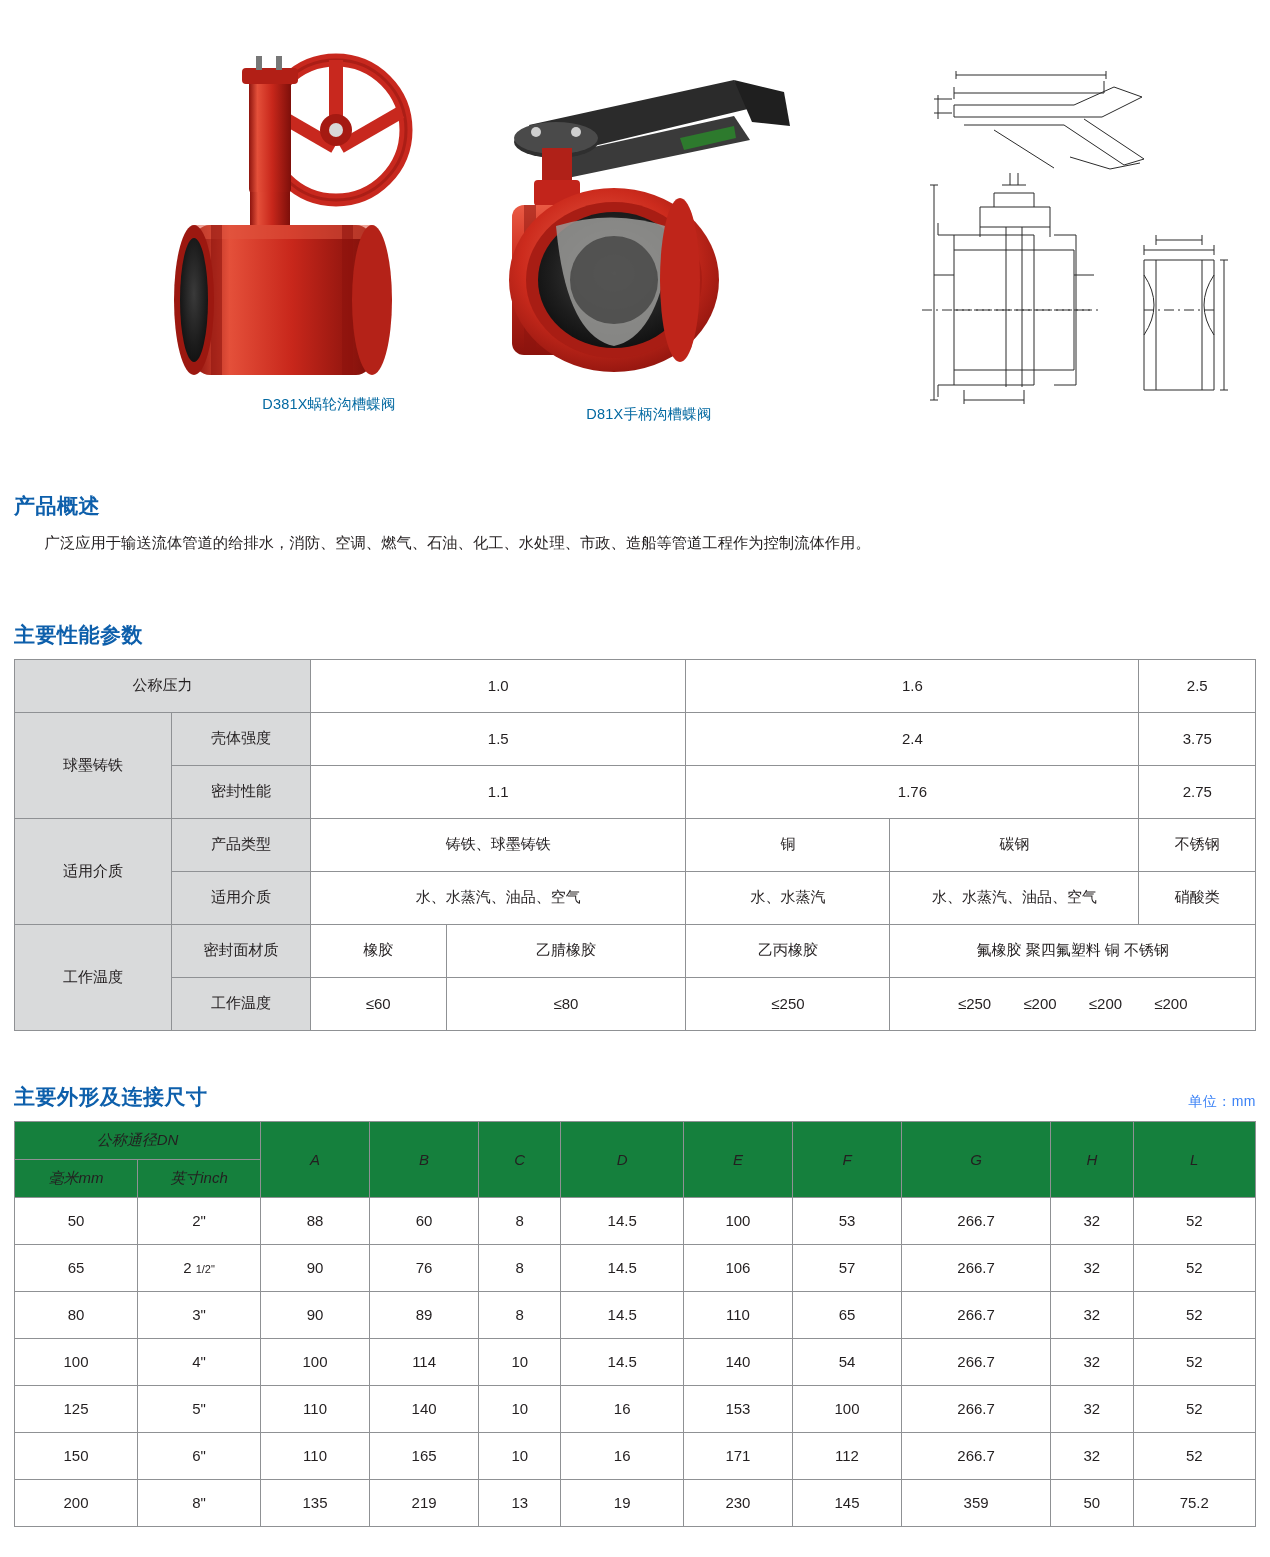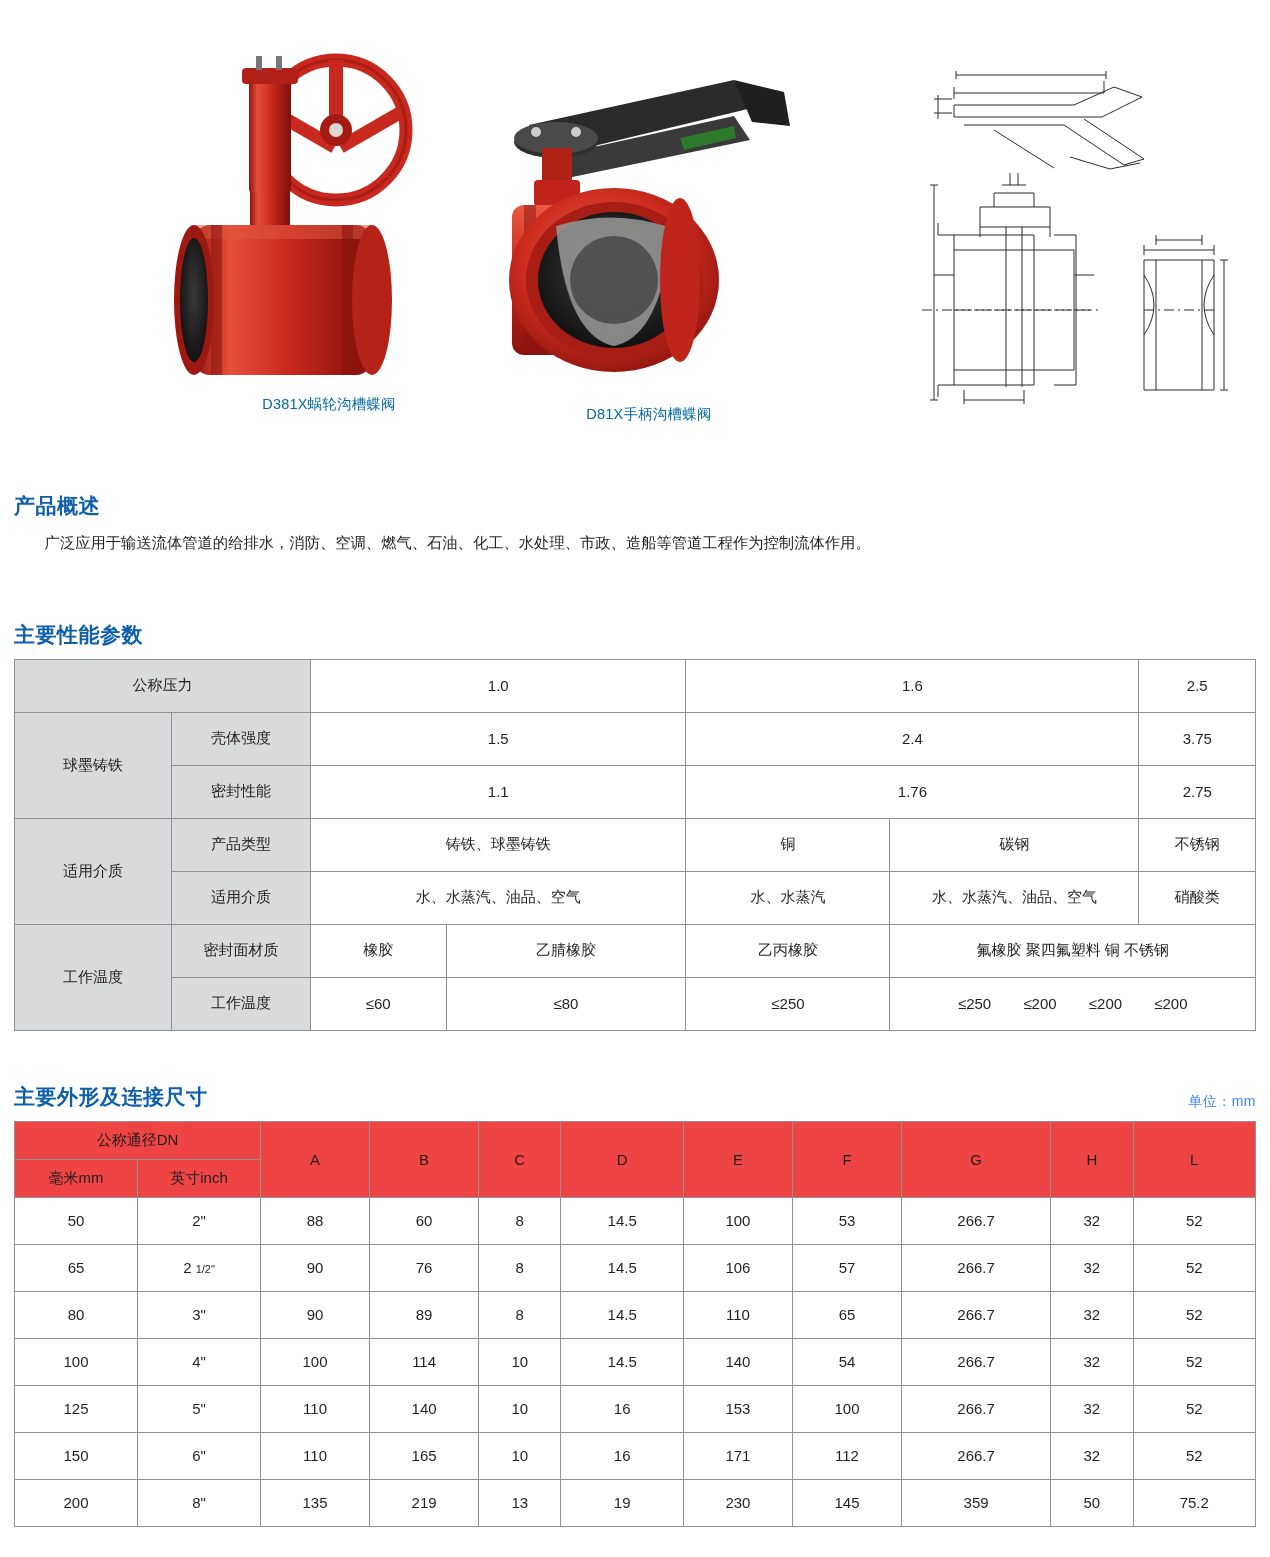--- a/index.html
+++ b/index.html
@@ -84,21 +84,22 @@
     vertical-align: middle;
     padding: 9px 4px;
     font-weight: normal;
     color: #231f20;
   }
   .tbl-params td.hdr, .tbl-params th {
     background: #d9dadb;
   }
   .tbl-params td { height: 34px; }
   .tbl-dims th, .tbl-dims td.hdr {
-    background: #ef4444;
+    background: #15803d;
+    font-style: italic;
   }
   .tbl-dims td { height: 28px; }
   .small-frac { font-size: 11px; vertical-align: baseline; }
   .multi-temp span { display: inline-block; margin: 0 14px; }
 </style>
 </head>
 <body>
 
 <div class="page">
 

